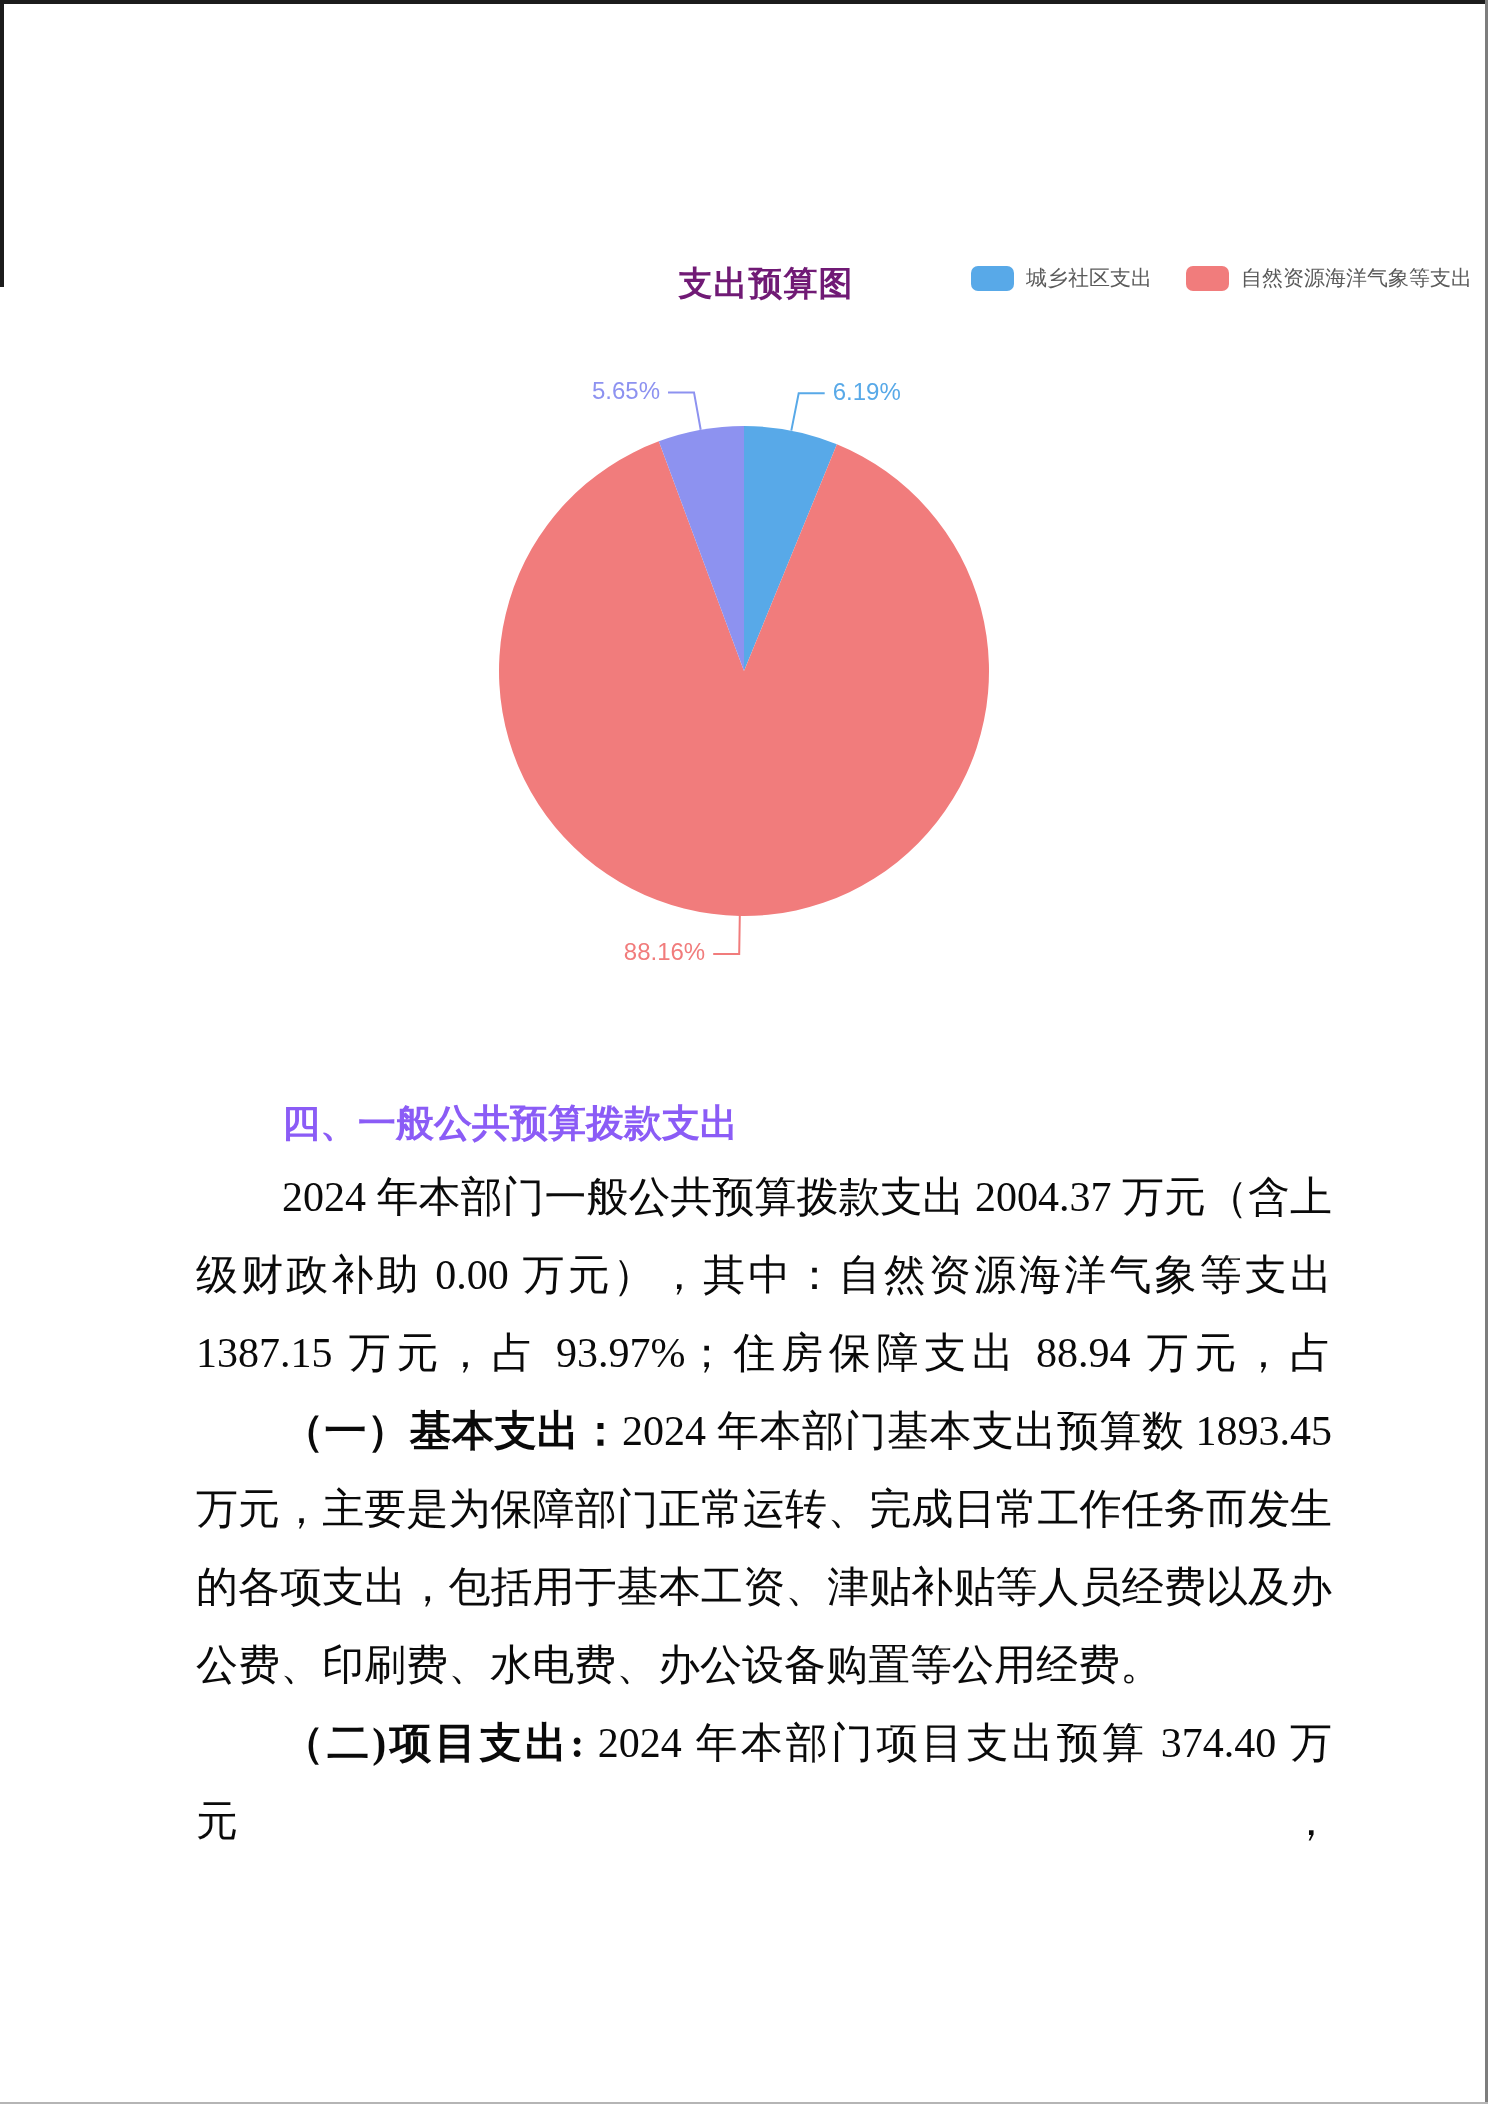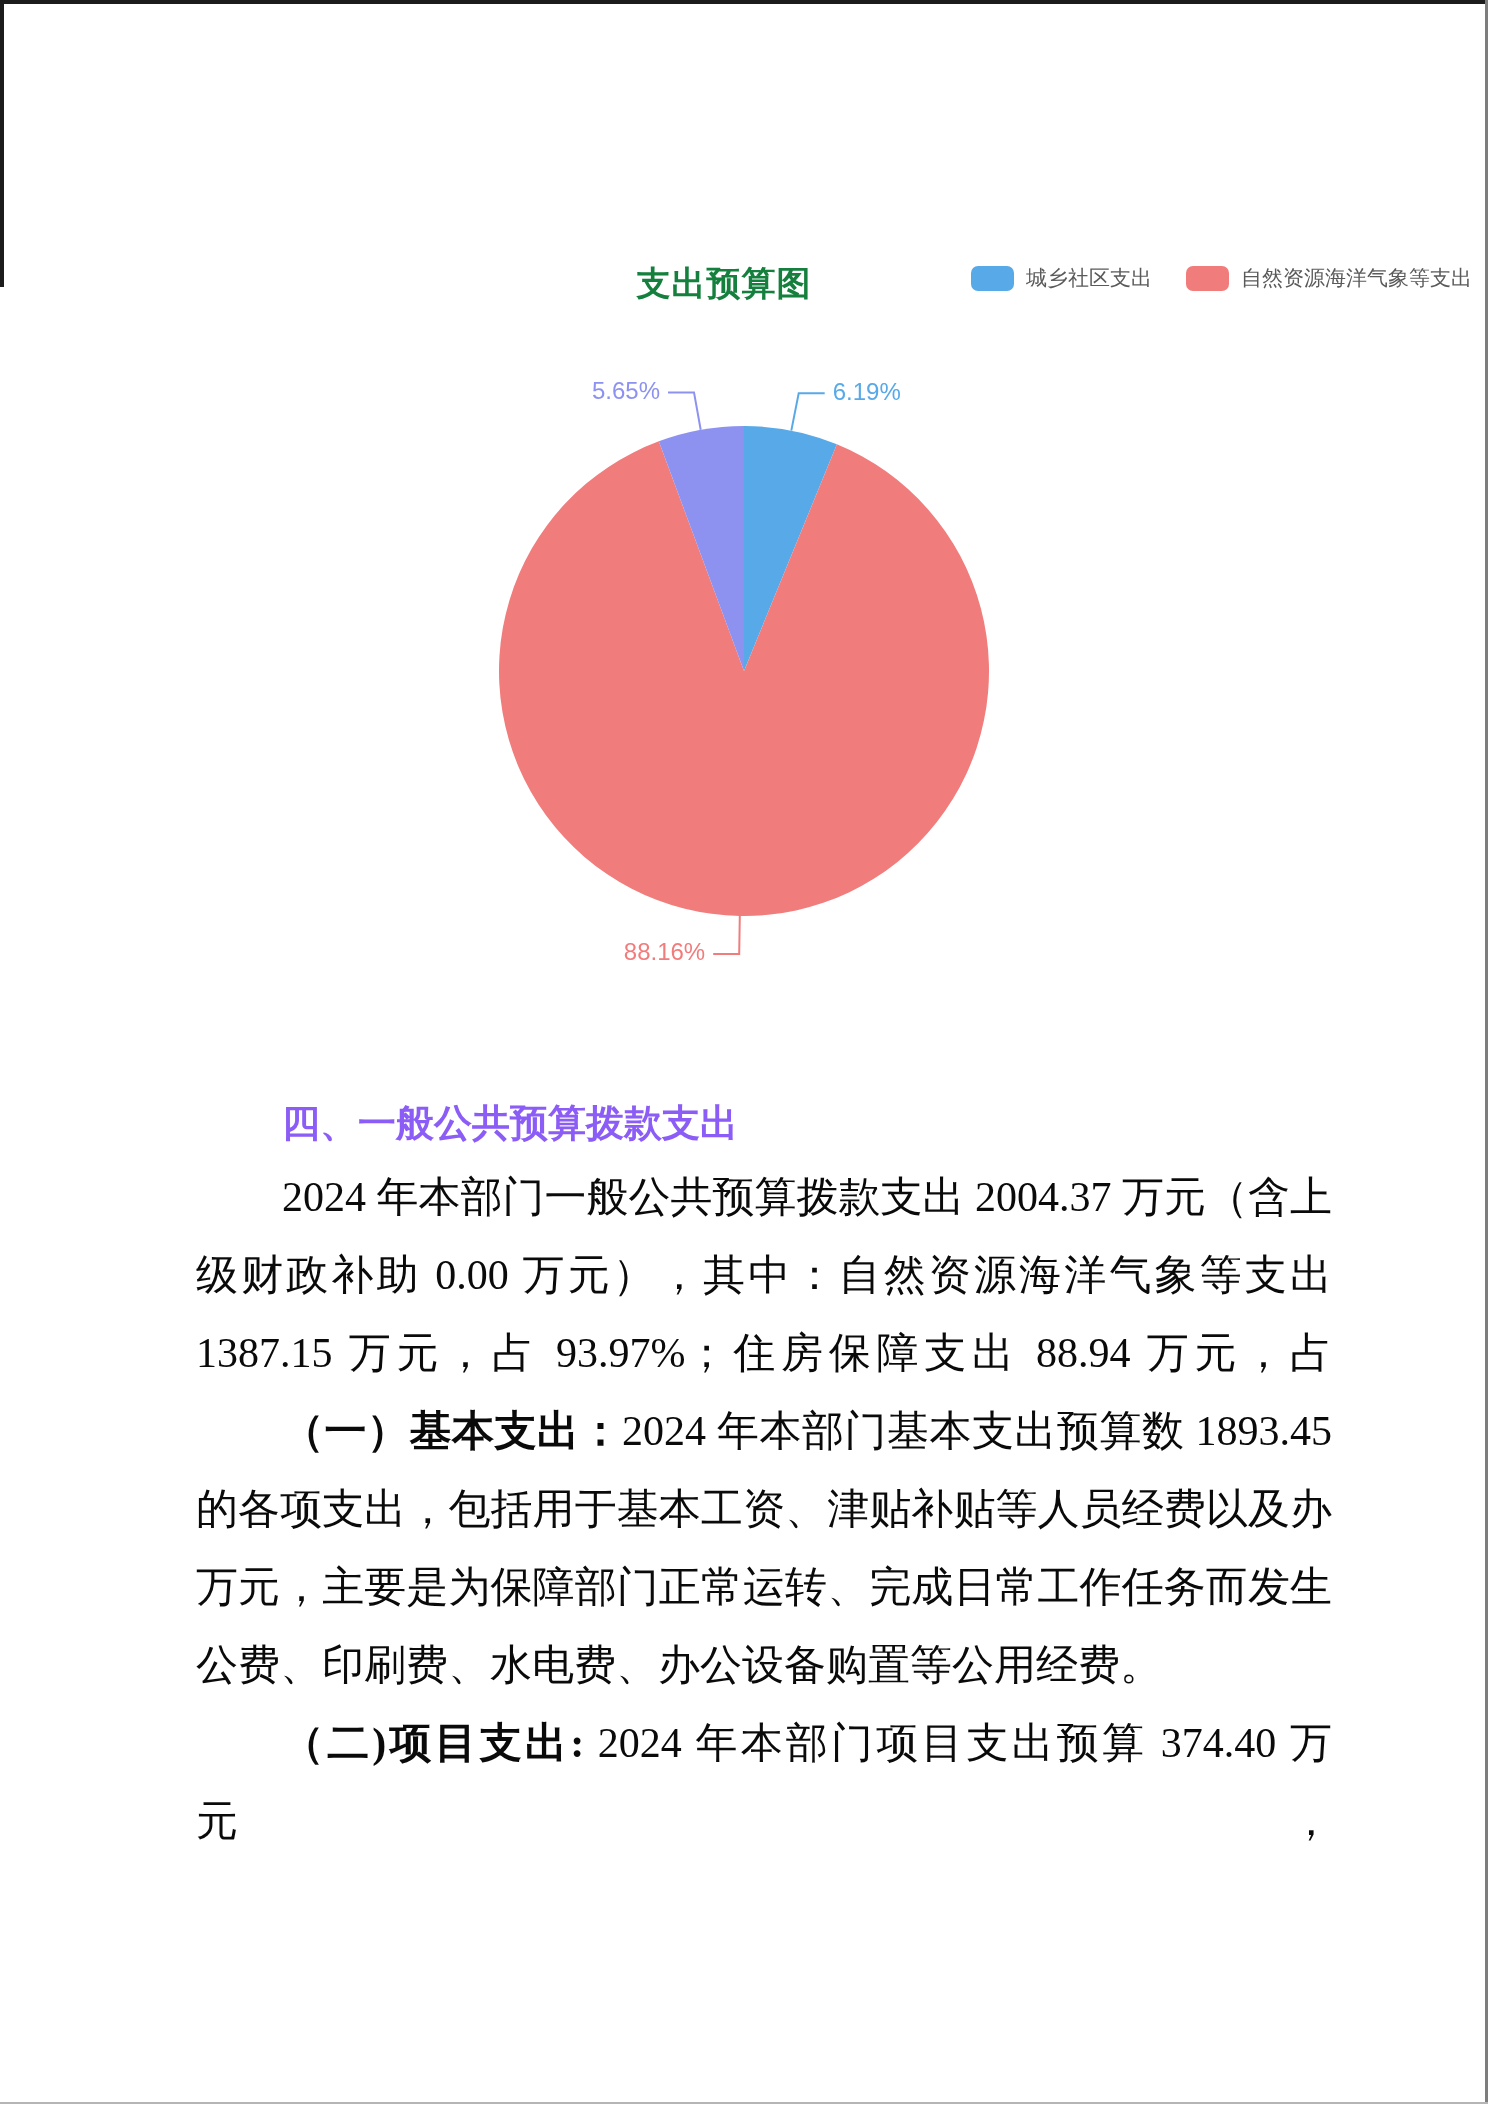--- a/index.html
+++ b/index.html
@@ -9,22 +9,22 @@
   }
   
   .edge{position:absolute;background:#1c1c1c;}
   .edge-top{left:0;top:0;width:1488px;height:4px;}
   .edge-left{left:0;top:0;width:4px;height:287px;}
   .edge-right{right:0;top:0;width:3px;height:2104px;background:#7d7d7d;}
   .edge-bottom{left:0;bottom:0;width:1488px;height:2px;background:#b5b5b5;}
 
   
   .chart-title{
-    position:absolute;left:724px;top:261px;transform:translateX(-50%);
-    font-size:34px;font-weight:bold;color:#15803d;letter-spacing:1px;white-space:nowrap;
+    position:absolute;left:766px;top:261px;transform:translateX(-50%);
+    font-size:34px;font-weight:bold;color:#701a75;letter-spacing:1px;white-space:nowrap;
   }
   .legend{position:absolute;left:971px;top:264px;display:flex;flex-direction:row;gap:34px;}
   .legend-row{display:flex;align-items:center;gap:12px;cursor:pointer;}
   .legend-swatch{width:43px;height:25px;border-radius:7px;flex:0 0 auto;}
   .legend-label{font-size:21px;color:#5a5a5a;white-space:nowrap;}
   .pie-svg{position:absolute;left:0;top:0;}
   .pie-label{font-size:24px;font-family:"Liberation Sans", sans-serif;}
 
   
   .doc-heading{
@@ -78,17 +78,17 @@
   </div>
 </div>
 
 <div class="doc-heading">四、一般公共预算拨款支出</div>
 
 <div class="doc-lines">
   <div class="doc-line indent justify"><b></b><span>2024 年本部门一般公共预算拨款支出 2004.37 万元（含上</span></div>
   <div class="doc-line justify"><b></b><span>级财政补助 0.00 万元），其中：自然资源海洋气象等支出</span></div>
   <div class="doc-line justify"><b></b><span>1387.15 万元，占 93.97%；住房保障支出 88.94 万元，占</span></div>
   <div class="doc-line indent justify"><b>（一）基本支出：</b><span>2024 年本部门基本支出预算数 1893.45</span></div>
+  <div class="doc-line justify"><b></b><span>万元，主要是为保障部门正常运转、完成日常工作任务而发生</span></div>
   <div class="doc-line justify"><b></b><span>的各项支出，包括用于基本工资、津贴补贴等人员经费以及办</span></div>
-  <div class="doc-line justify"><b></b><span>万元，主要是为保障部门正常运转、完成日常工作任务而发生</span></div>
   <div class="doc-line"><b></b><span>公费、印刷费、水电费、办公设备购置等公用经费。</span></div>
   <div class="doc-line indent justify"><b>（二)项目支出:</b><span> 2024 年本部门项目支出预算 374.40 万元，</span></div>
 </div>
 
 </body></html>

